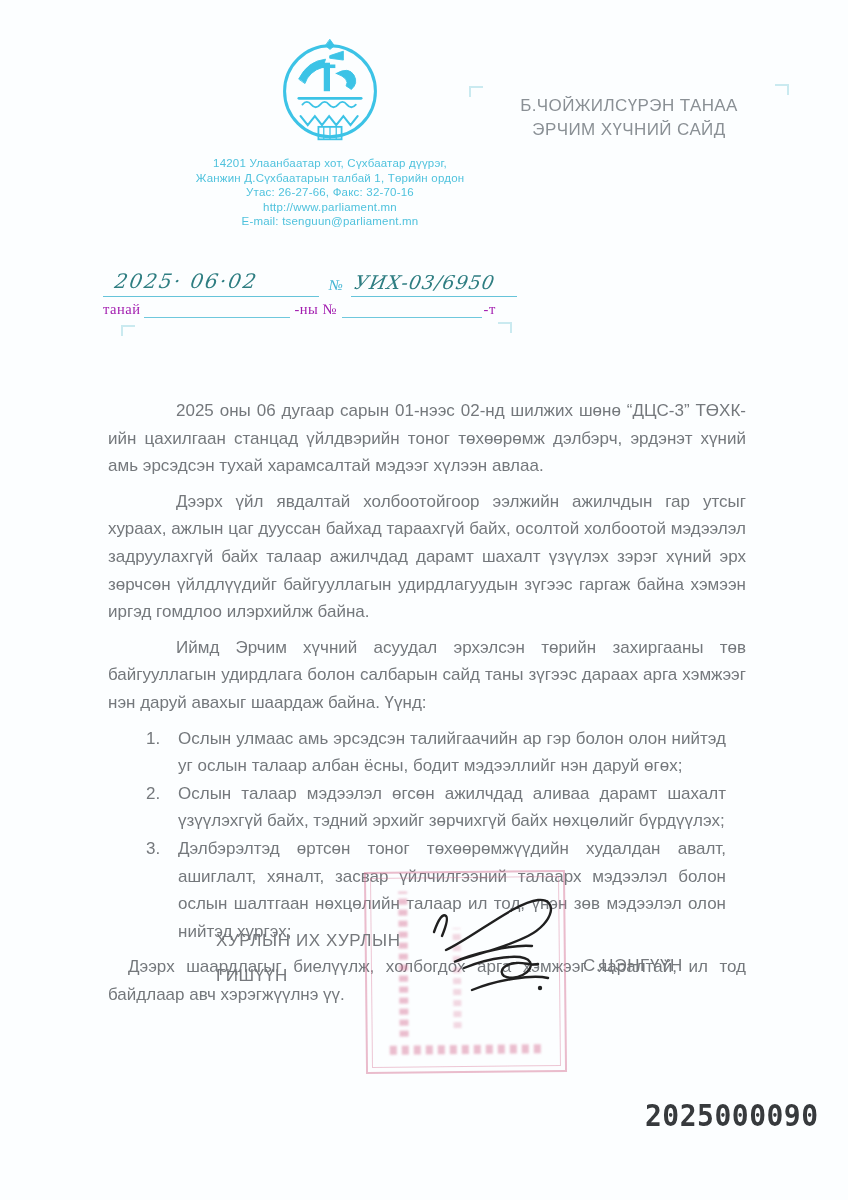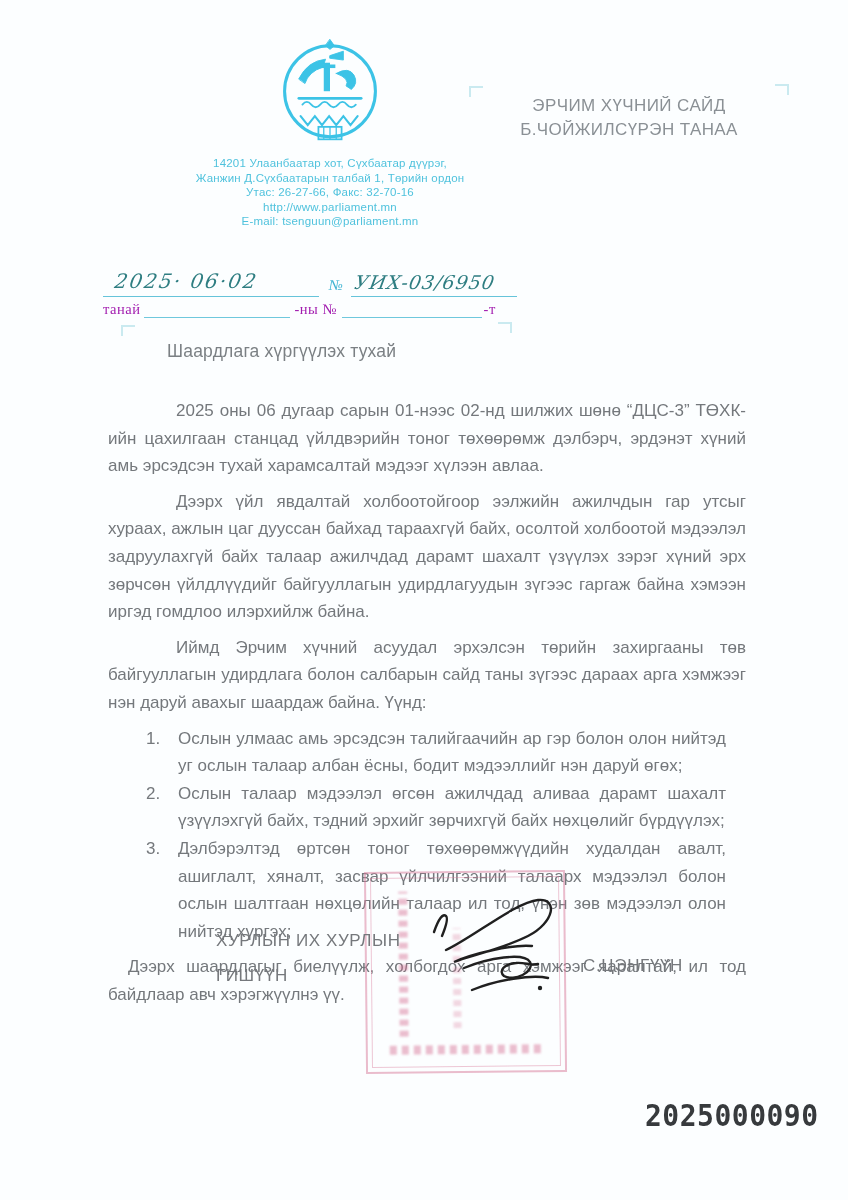--- a/index.html
+++ b/index.html
@@ -117,25 +117,24 @@
   <div class="tanai-row">
     <span>танай</span>
     <span class="tline tl1"></span>
     <span class="sp">-ны</span>
     <span class="sp">№</span>
     <span class="tline tl2"></span>
     <span>-т</span>
   </div>
 
   <div class="recipient">
+    <div>Б.ЧОЙЖИЛСҮРЭН ТАНАА</div>
     <div>ЭРЧИМ ХҮЧНИЙ САЙД</div>
-    <div>Б.ЧОЙЖИЛСҮРЭН ТАНАА</div>
   </div>
 
-  <div class="subject">Шаардлага хүргүүлэх тухай</div>
 
   <div class="body-text">
     <p>2025 оны 06 дугаар сарын 01-нээс 02-нд шилжих шөнө “ДЦС-3” ТӨХК-ийн цахилгаан станцад үйлдвэрийн тоног төхөөрөмж дэлбэрч, эрдэнэт хүний амь эрсэдсэн тухай харамсалтай мэдээг хүлээн авлаа.</p>
     <p>Дээрх үйл явдалтай холбоотойгоор ээлжийн ажилчдын гар утсыг хураах, ажлын цаг дууссан байхад тараахгүй байх, осолтой холбоотой мэдээлэл задруулахгүй байх талаар ажилчдад дарамт шахалт үзүүлэх зэрэг хүний эрх зөрчсөн үйлдлүүдийг байгууллагын удирдлагуудын зүгээс гаргаж байна хэмээн иргэд гомдлоо илэрхийлж байна.</p>
     <p>Иймд Эрчим хүчний асуудал эрхэлсэн төрийн захиргааны төв байгууллагын удирдлага болон салбарын сайд таны зүгээс дараах арга хэмжээг нэн даруй авахыг шаардаж байна. Үүнд:</p>
     <div class="list">
       <div class="li">
         <span class="li-num">1.</span>
         <span class="li-text">Ослын улмаас амь эрсэдсэн талийгаачийн ар гэр болон олон нийтэд уг ослын талаар албан ёсны, бодит мэдээллийг нэн даруй өгөх;</span>
       </div>

